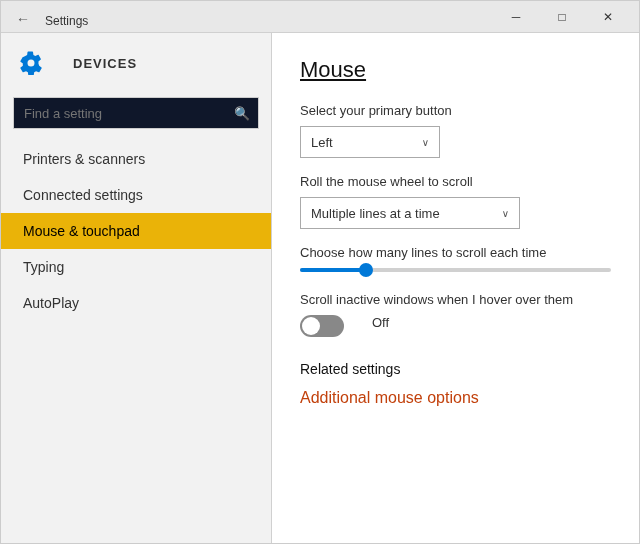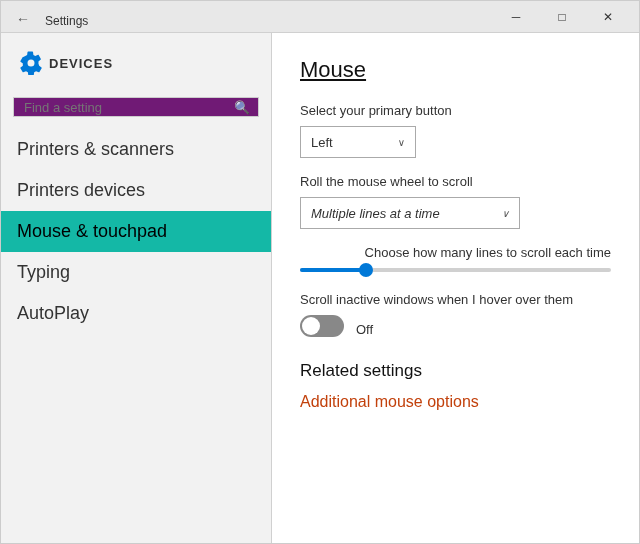--- a/index.html
+++ b/index.html
@@ -73,67 +73,67 @@
     .sidebar {
       width: 270px;
       background: #f2f2f2;
       flex-shrink: 0;
       display: flex;
       flex-direction: column;
     }
     .sidebar-header {
       display: flex;
       align-items: center;
-      gap: 4px;
+      gap: 28px;
       padding: 16px 16px 16px 16px;
     }
     .sidebar-icon {
       width: 28px;
       height: 28px;
       display: flex;
       align-items: center;
       justify-content: center;
     }
     .sidebar-title {
       font-size: 13px;
       font-weight: 600;
       color: #333;
       letter-spacing: 1px;
       text-transform: uppercase;
     }
     .search-box {
       width: 100%;
-      height: 20px;
+      height: 32px;
       padding: 0 32px 0 10px;
       border: 1px solid #ccc;
-      background: #701a75;
+      background: #0f172a;
       font-size: 13px;
       color: #999;
       outline: none;
     }
     .search-container {
       position: relative;
       margin: 4px 12px 12px 12px;
     }
     .search-icon-inner {
       position: absolute;
       right: 8px;
       top: 50%;
       transform: translateY(-50%);
       color: #666;
       font-size: 13px;
     }
     .nav-item {
-      padding: 10px 16px;
-      cursor: pointer;
-      color: #333;
-      font-size: 18px;
+      padding: 10px 22px;
+      cursor: pointer;
+      color: #333;
+      font-size: 14px;
     }
     .nav-item.active {
-      background: #14b8a6;
+      background: #eab308;
       color: #000;
     }
     .content-area {
       flex: 1;
       background: white;
       padding: 24px 28px;
       overflow-y: auto;
     }
     .page-title {
       font-size: 22px;
@@ -153,32 +153,31 @@
       justify-content: space-between;
       height: 32px;
       padding: 0 10px;
       border: 1px solid #aaa;
       background: white;
       cursor: pointer;
       font-size: 13px;
       color: #333;
       margin-bottom: 16px;
     }
-    .dropdown-left { width: 116px; }
-    .dropdown-mid { width: 220px; font-style: italic; }
+    .dropdown-left { width: 140px; }
+    .dropdown-mid { width: 220px; }
     .dropdown-arrow {
       font-size: 10px;
       color: #555;
     }
     .setting-row {
       margin-bottom: 16px;
     }
     .slider-section {
       margin-bottom: 20px;
-      text-align: right;
     }
     .slider-track {
       width: 100%;
       height: 4px;
       background: #d0d0d0;
       border-radius: 2px;
       position: relative;
       margin-top: 8px;
     }
     .slider-fill {
@@ -191,22 +190,22 @@
       width: 14px;
       height: 14px;
       background: #0078d7;
       border-radius: 50%;
       position: absolute;
       top: -5px;
       left: 19%;
     }
     .toggle-row {
       display: flex;
-      align-items: flex-end;
-      gap: 12px;
+      align-items: flex-start;
+      gap: 28px;
       margin-bottom: 24px;
     }
     .toggle {
       width: 44px;
       height: 22px;
       border-radius: 11px;
       background: #888;
       position: relative;
       cursor: pointer;
       flex-shrink: 0;
@@ -218,21 +217,21 @@
       border-radius: 50%;
       position: absolute;
       top: 2px;
       left: 2px;
     }
     .toggle-label {
       font-size: 13px;
       color: #333;
     }
     .related-settings-title {
-      font-size: 17px;
+      font-size: 14px;
       font-weight: 300;
       color: #111;
       margin-bottom: 12px;
     }
     .related-link {
       color: #c2410c;
       font-size: 16px;
       cursor: pointer;
       text-decoration: none;
     }
@@ -282,21 +281,21 @@
       <div class="search-container">
         <input class="search-box" type="text" placeholder="Find a setting" style="">
         <span class="search-icon-inner">🔍</span>
       </div>
 
       <div>
         <div class="nav-item">
           <span>Printers &amp; scanners</span>
         </div>
         <div class="nav-item">
-          <span>Printers devices</span>
+          <span>Connected settings</span>
         </div>
         <div class="nav-item active">
           <span>Mouse &amp; touchpad</span>
         </div>
         <div class="nav-item">
           <span>Typing</span>
         </div>
         <div class="nav-item">
           <span>AutoPlay</span>
         </div>

